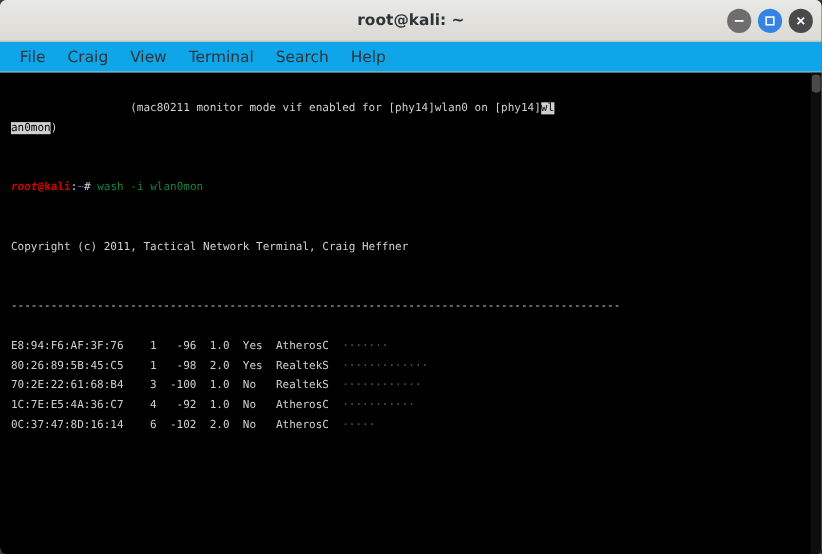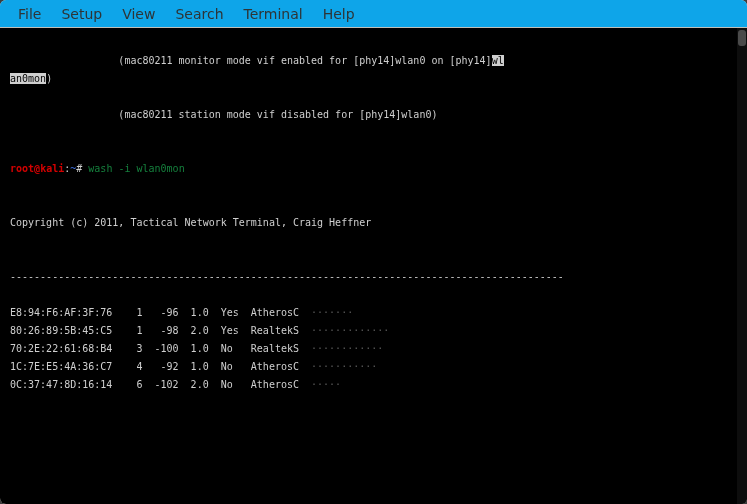--- a/index.html
+++ b/index.html
@@ -91,46 +91,65 @@
 }
 .scrollthumb {
   position: absolute;
   right: 1px;
   top: 2px;
   width: 8px;
   height: 16px;
   background: #4a4a4a;
   border-radius: 3px;
 }
-.prompt-user { color: #d30000; font-weight: bold; }
+.prompt-user { color: #d30000; font-weight: bold; font-style: italic; }
 .prompt-host { color: #d30000; font-weight: bold; }
 .prompt-path { color: #3c6fe0; }
 .prompt-sep { color: #cfcfcf; }
 .cmd { color: #15803d; }
 .hl { background: #cfcfcf; color: #000; }
 .dim { color: #5a5a5a; }
 .row { display: block; }
 </style>
 </head>
 <body>
 
 <div class="window">
+  <div class="titlebar">
+    <span class="titlebar-text">root@kali: ~</span>
+    <div class="window-controls">
+      <div class="wbtn wbtn-min">
+        <svg width="10" height="10" viewBox="0 0 10 10">
+            <rect x="1" y="4.2" width="8" height="1.6" fill="#fff"></rect>
+          </svg>
+      </div>
+      <div class="wbtn wbtn-max">
+        <svg width="10" height="10" viewBox="0 0 10 10">
+            <rect x="1.5" y="1.5" width="7" height="7" fill="none" stroke="#fff" stroke-width="1.4"></rect>
+          </svg>
+      </div>
+      <div class="wbtn wbtn-close">
+        <svg width="10" height="10" viewBox="0 0 10 10">
+            <path d="M2 2 L8 8 M8 2 L2 8" stroke="#fff" stroke-width="1.6"></path>
+          </svg>
+      </div>
+    </div>
+  </div>
 
   <div class="menubar">
     <div class="menuitem">File</div>
-    <div class="menuitem">Setup</div>
+    <div class="menuitem">Craig</div>
     <div class="menuitem">View</div>
+    <div class="menuitem">Terminal</div>
     <div class="menuitem">Search</div>
-    <div class="menuitem">Terminal</div>
     <div class="menuitem">Help</div>
   </div>
 
   <div class="terminal">
 <span class="row"><span>                  (mac80211 monitor mode vif enabled for [phy14]wlan0 on [phy14]</span><span class="hl">wl</span></span><span class="row"><span class="hl">an0mon</span><span>)</span></span>
-<span class="row">                  (mac80211 station mode vif disabled for [phy14]wlan0)</span>
 <span class="row"></span>
 <span class="row"><span class="prompt-user">root</span><span class="prompt-host">@</span><span class="prompt-host">kali</span><span class="prompt-sep">:</span><span class="prompt-path">~</span><span class="prompt-sep"># </span><span class="cmd">wash -i wlan0mon</span></span>
 <span class="row"></span>
 <span class="row">Copyright (c) 2011, Tactical Network Terminal, Craig Heffner</span>
 <span class="row"></span>
 <span class="row">--------------------------------------------------------------------------------------------</span>
 <div id="table-rows"><span class="row">E8:94:F6:AF:3F:76    1   -96  1.0  Yes  AtherosC  <span class="dim">·······</span></span><span class="row">80:26:89:5B:45:C5    1   -98  2.0  Yes  RealtekS  <span class="dim">·············</span></span><span class="row">70:2E:22:61:68:B4    3  -100  1.0  No   RealtekS  <span class="dim">············</span></span><span class="row">1C:7E:E5:4A:36:C7    4   -92  1.0  No   AtherosC  <span class="dim">···········</span></span><span class="row">0C:37:47:8D:16:14    6  -102  2.0  No   AtherosC  <span class="dim">·····</span></span></div>
 
     <div class="scrollbar">
       <div class="scrollthumb"></div>

